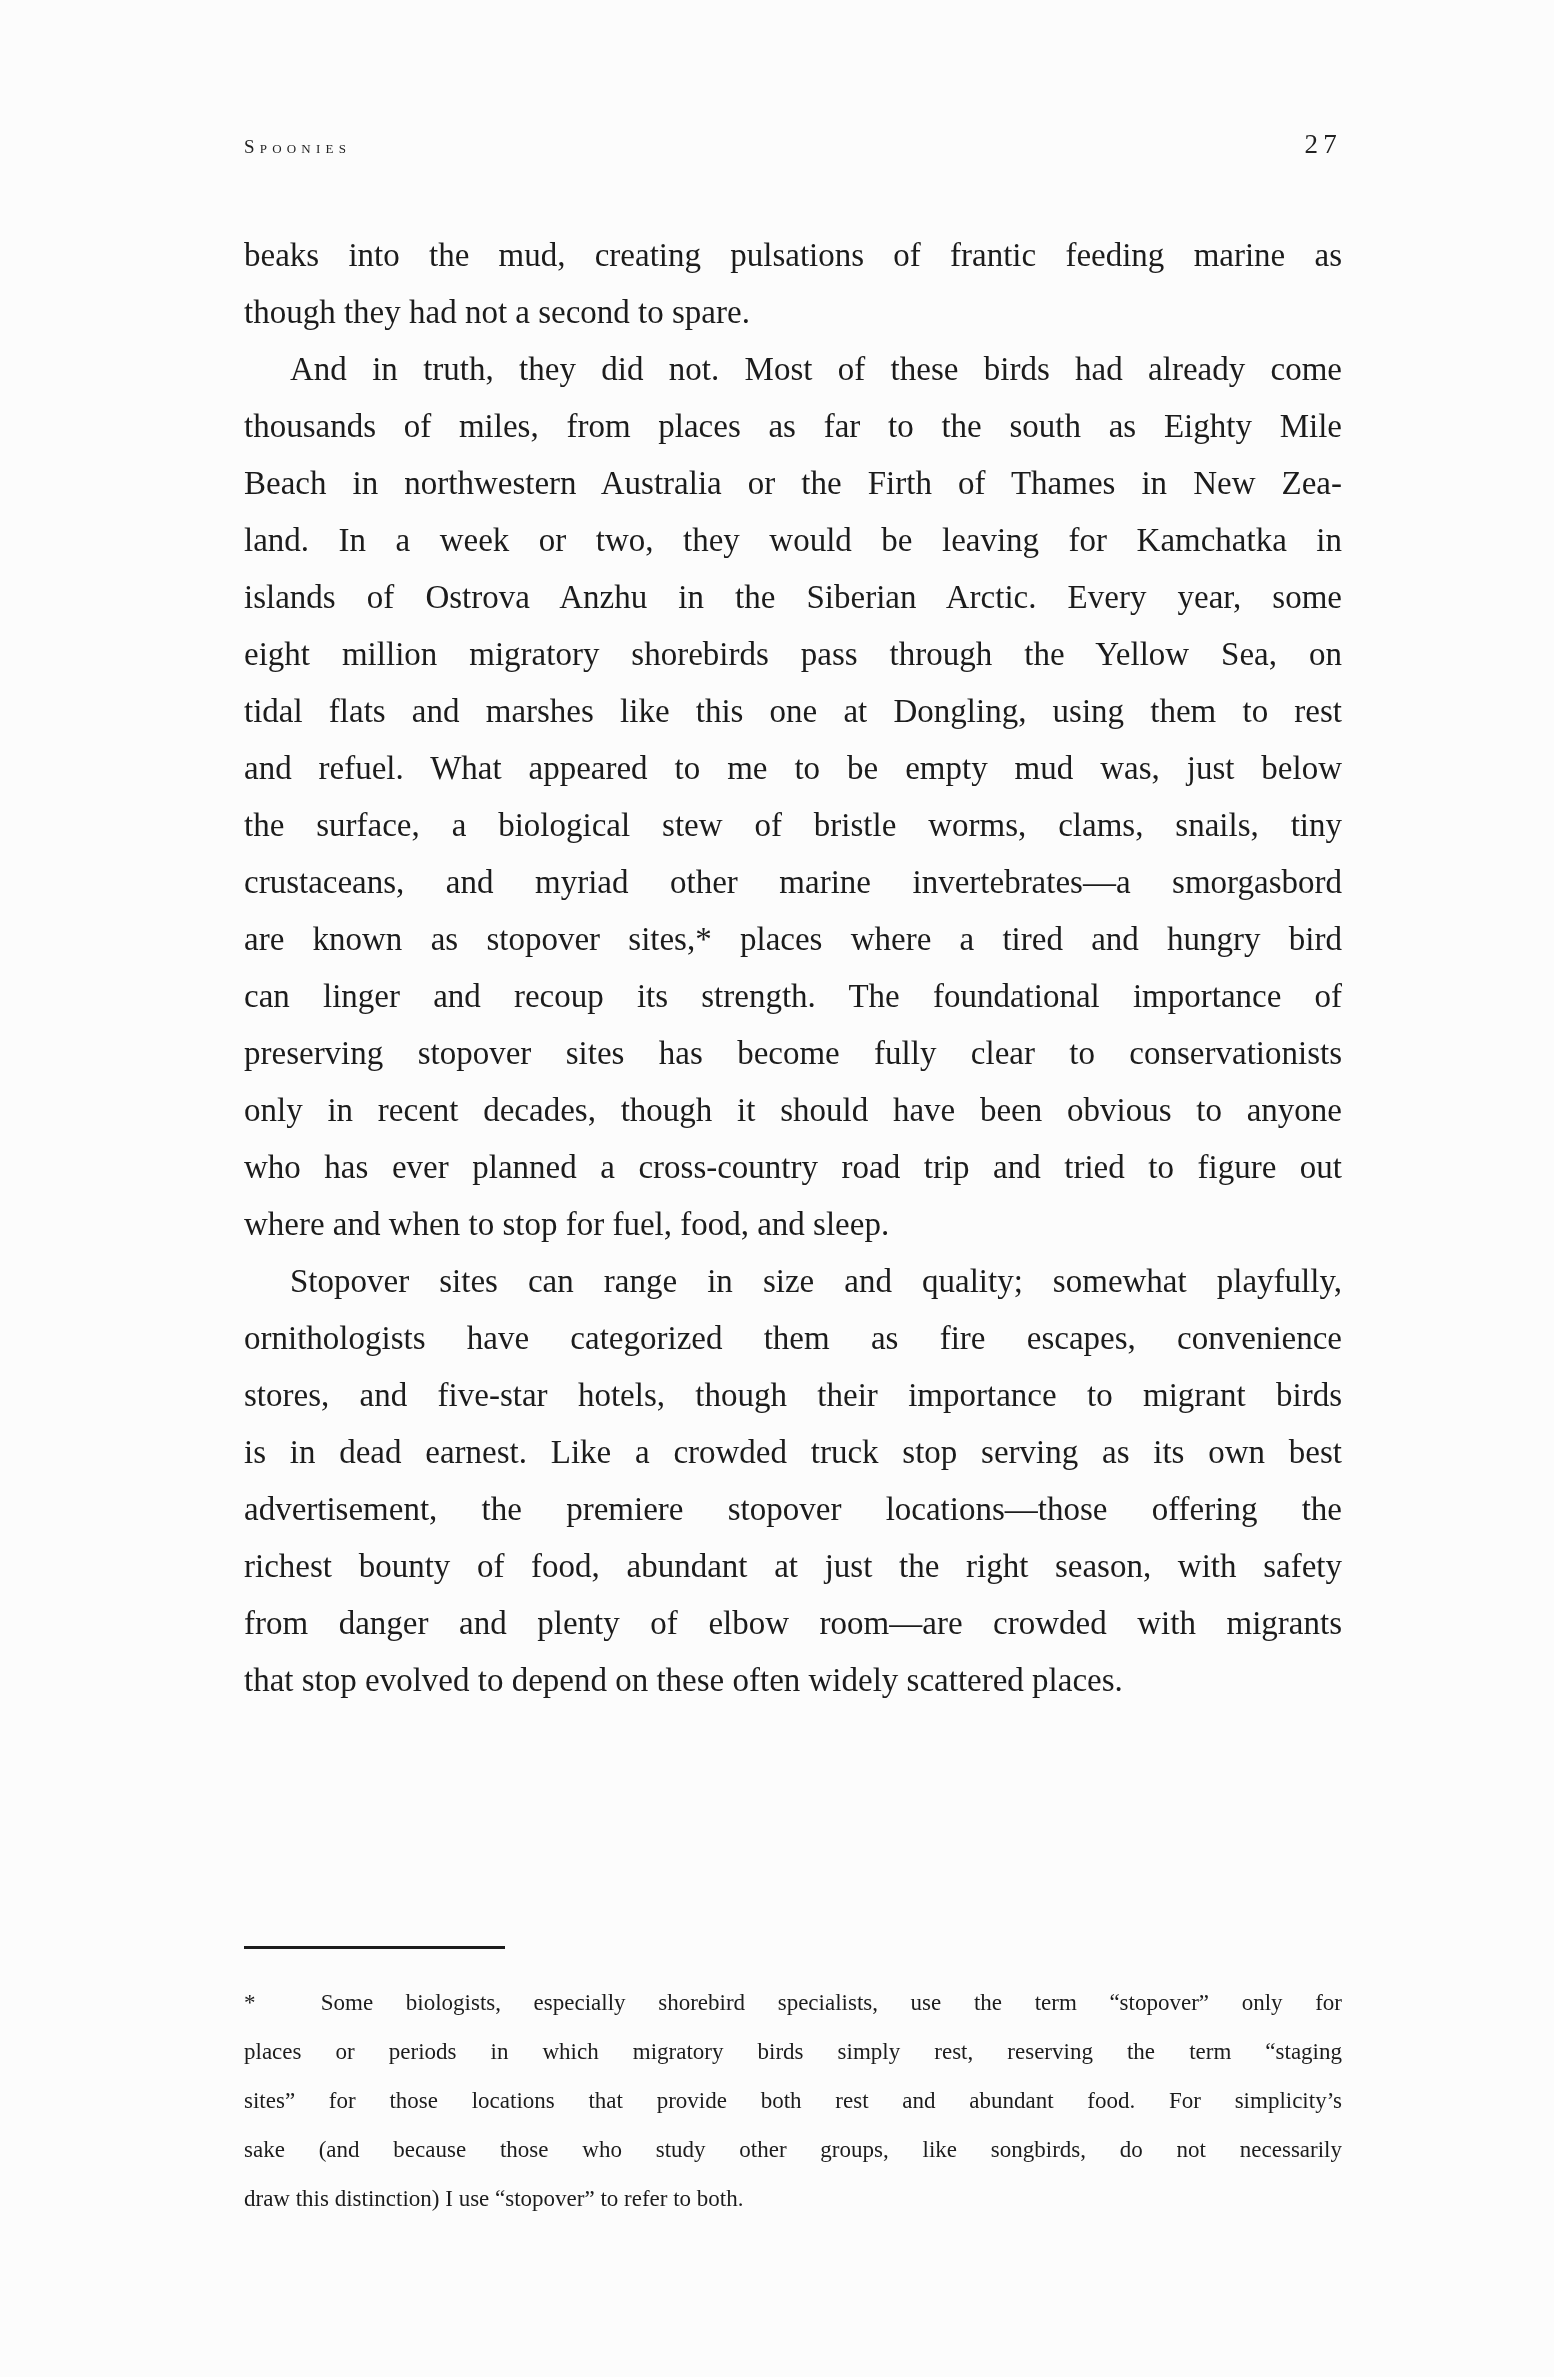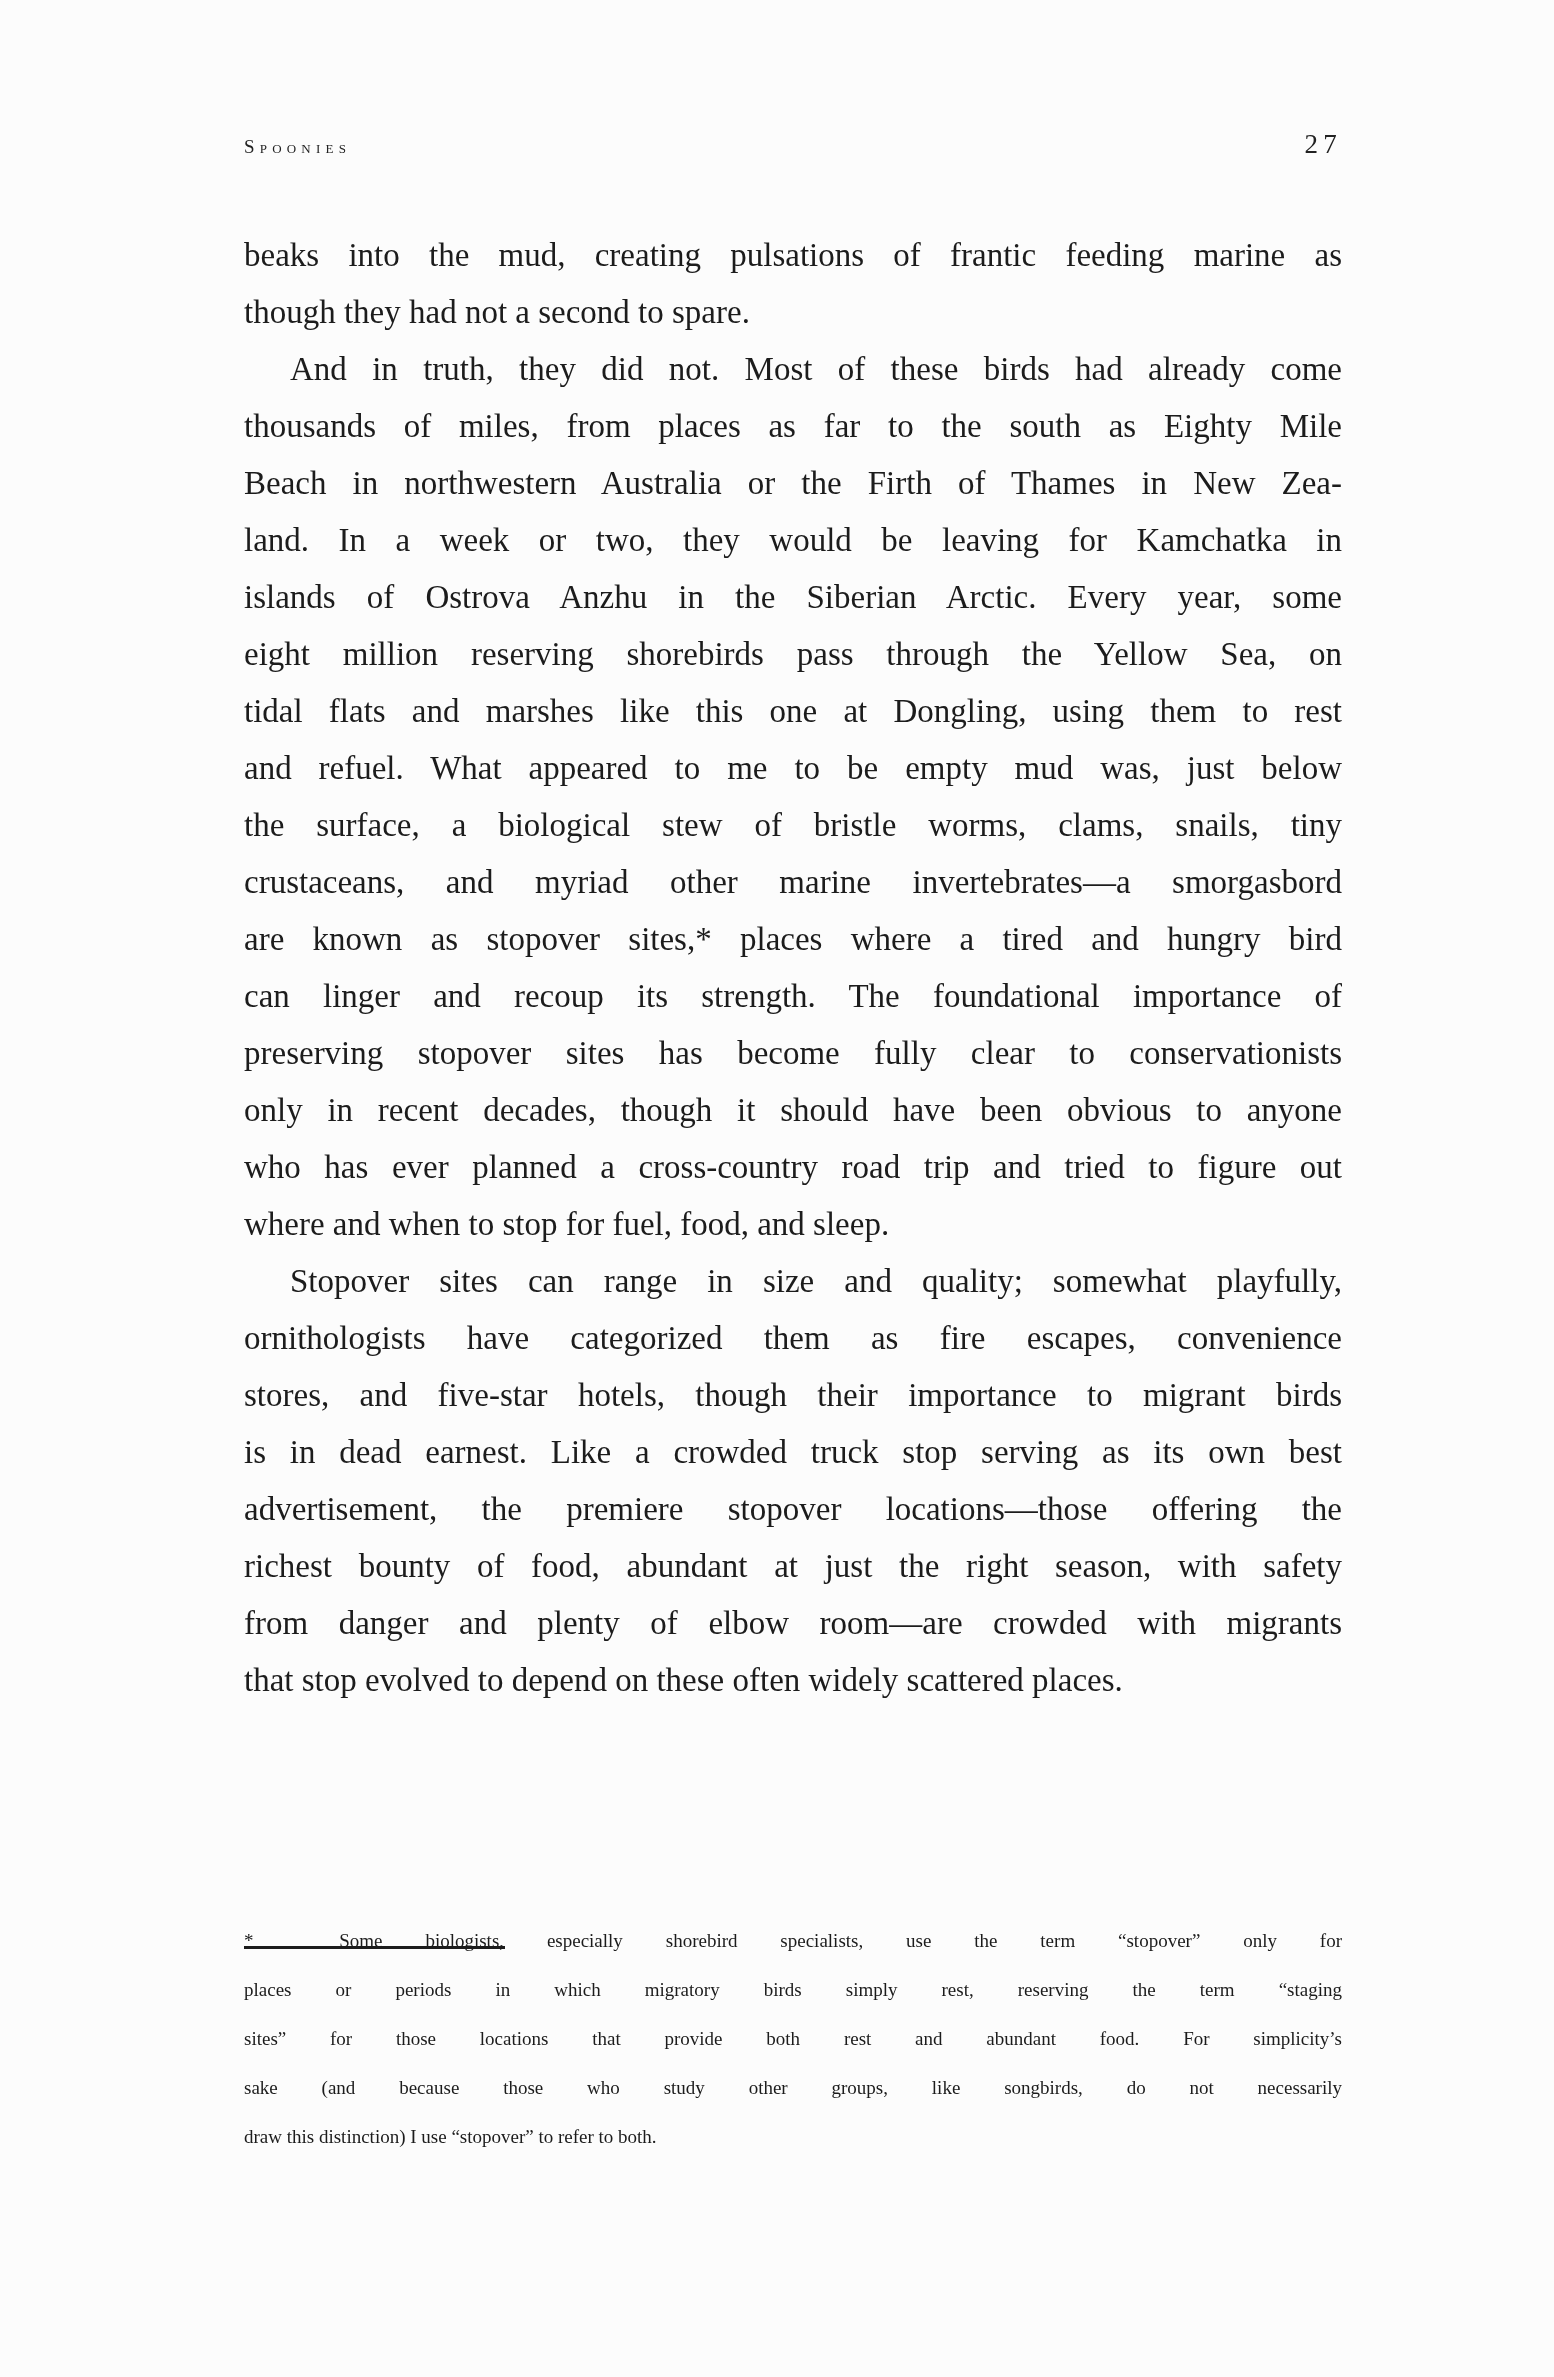--- a/index.html
+++ b/index.html
@@ -59,23 +59,23 @@
     position: absolute;
     left: 244px;
     top: 1946px;
     width: 261px;
     height: 2.6px;
     background: #1c1c1c;
   }
   .footnote-text {
     position: absolute;
     left: 244px;
-    top: 1916px;
+    top: 1978px;
     width: 1098px;
-    font-size: 19px;
+    font-size: 23px;
     line-height: 49px;
   }
   .footnote-text .fline {
     text-align: justify;
     text-align-last: justify;
     white-space: pre-wrap;
   }
   .footnote-text .fline.para-end {
     text-align-last: left;
   }
@@ -92,21 +92,21 @@
 
   <div class="body-text">
 
   <div class="line">beaks into the mud, creating pulsations of frantic feeding marine as</div>
       <div class="line para-end">though they had not a second to spare.</div>
       <div class="line indent">And in truth, they did not. Most of these birds had already come</div>
       <div class="line">thousands of miles, from places as far to the south as Eighty Mile</div>
       <div class="line">Beach in northwestern Australia or the Firth of Thames in New Zea-</div>
       <div class="line">land. In a week or two, they would be leaving for Kamchatka in</div>
       <div class="line">islands of Ostrova Anzhu in the Siberian Arctic. Every year, some</div>
-      <div class="line">eight million reserving shorebirds pass through the Yellow Sea, on</div>
+      <div class="line">eight million migratory shorebirds pass through the Yellow Sea, on</div>
       <div class="line">tidal flats and marshes like this one at Dongling, using them to rest</div>
       <div class="line">and refuel. What appeared to me to be empty mud was, just below</div>
       <div class="line">the surface, a biological stew of bristle worms, clams, snails, tiny</div>
       <div class="line">crustaceans, and myriad other marine invertebrates—a smorgasbord</div>
       <div class="line">are known as stopover sites,* places where a tired and hungry bird</div>
       <div class="line">can linger and recoup its strength. The foundational importance of</div>
       <div class="line">preserving stopover sites has become fully clear to conservationists</div>
       <div class="line">only in recent decades, though it should have been obvious to anyone</div>
       <div class="line">who has ever planned a cross-country road trip and tried to figure out</div>
       <div class="line para-end">where and when to stop for fuel, food, and sleep.</div>

